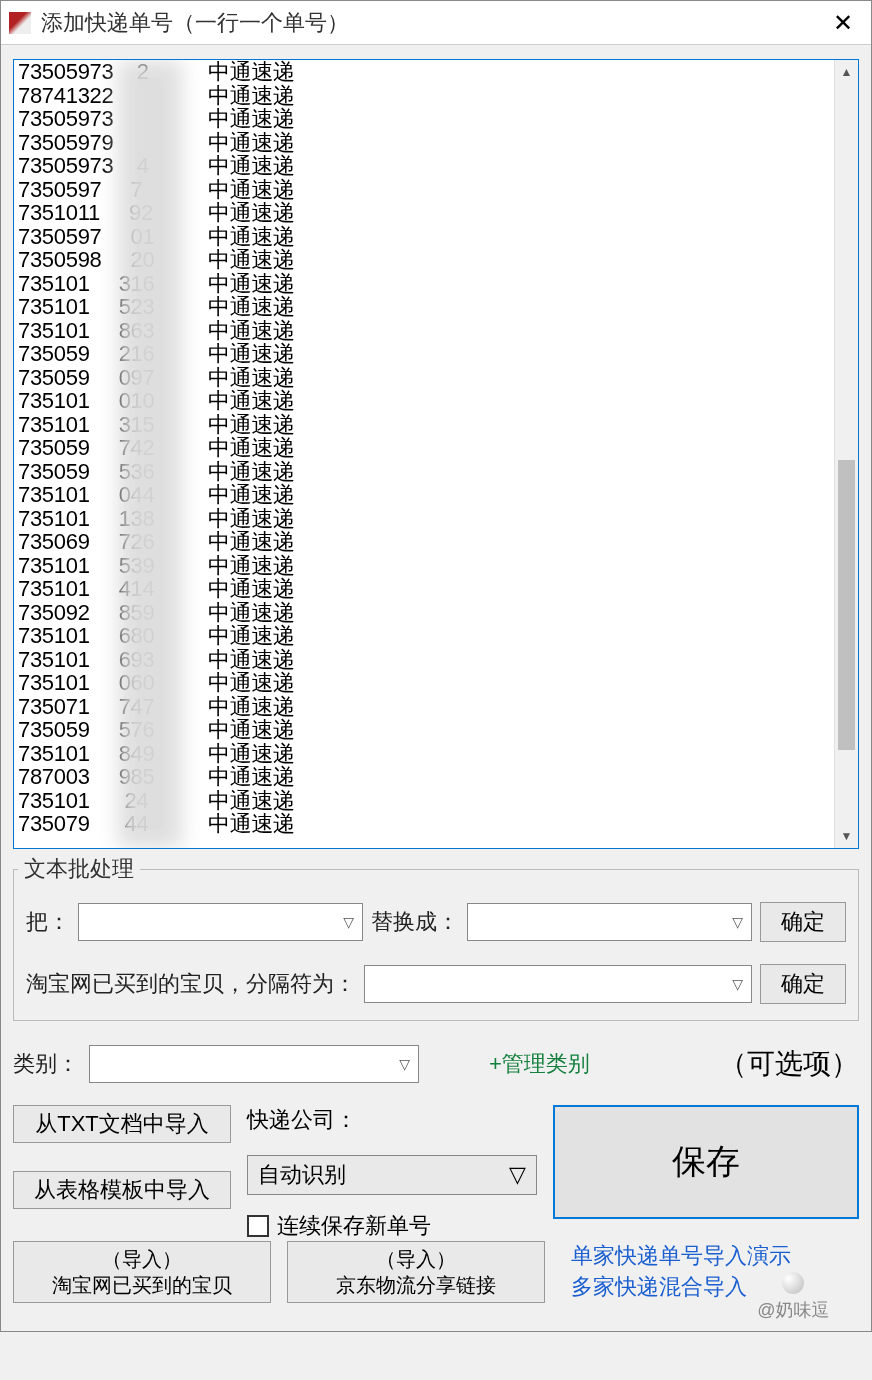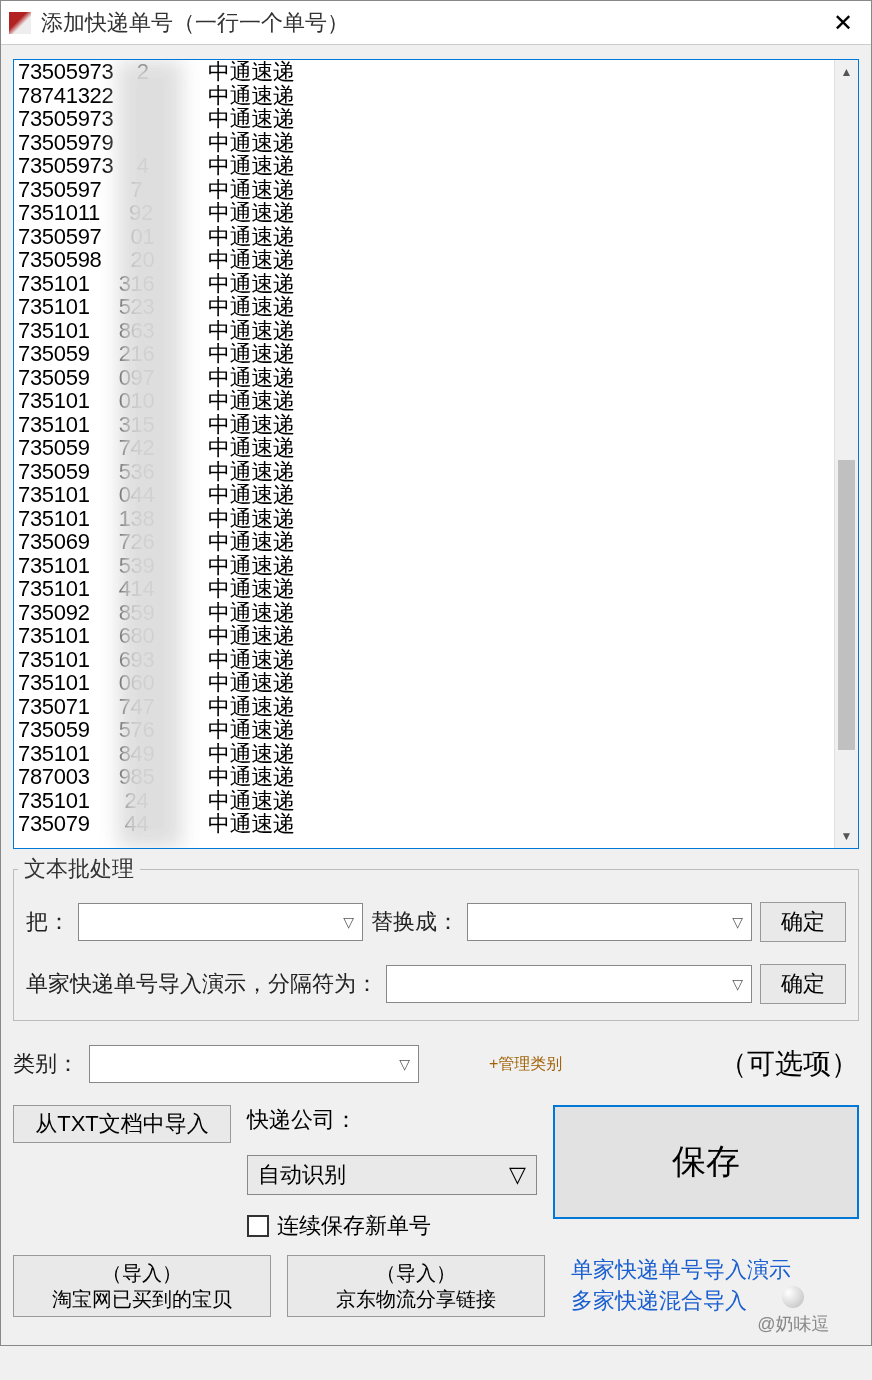--- a/index.html
+++ b/index.html
@@ -134,21 +134,21 @@
     padding: 0 6px;
     cursor: pointer;
   }
 
   .category-row {
     display: flex;
     align-items: center;
     margin-top: 24px;
     gap: 10px;
   }
-  .link-blue { font-size: 16px; color: #a16207; cursor: pointer; }
+  .link-blue { font-size: 22px; color: #15803d; cursor: pointer; }
   .optional { font-size: 28px; color: #000000; }
 
   .bottom-grid {
     margin-top: 22px;
     display: grid;
     grid-template-columns: 218px 290px 1fr;
     column-gap: 16px;
     align-items: start;
   }
   .import-btn {
@@ -180,21 +180,21 @@
   .save-btn {
     height: 114px;
     background: #e2e2e2;
     border: 2px solid #0078d7;
     font-size: 34px; font-weight: 400;
     display: flex; align-items: center; justify-content: center;
     cursor: pointer;
   }
 
   .last-row {
-    margin-top: 14px;
+    margin-top: 0;
     display: flex;
     gap: 16px;
     align-items: flex-start;
   }
   .big-import-btn {
     width: 258px;
     height: 62px;
     background: #e9e9e9;
     border: 1px solid #999;
     font-size: 20px;
@@ -256,21 +256,21 @@
         </div>
         <span class="lbl">替换成：</span>
         <div class="combo" style="flex:1">
           <span></span>
             <span class="arrow">▽</span>
         </div>
         <div class="btn" style="width:86px">确定</div>
       </div>
 
       <div class="row-flex" style="margin-top:22px">
-        <span class="lbl">单家快递单号导入演示，分隔符为：</span>
+        <span class="lbl">淘宝网已买到的宝贝，分隔符为：</span>
         <div class="combo" style="flex:1">
           <span></span>
             <span class="arrow">▽</span>
         </div>
         <div class="btn" style="width:86px">确定</div>
       </div>
     </div>
 
     <div class="category-row">
       <span class="lbl">类别：</span>
@@ -280,20 +280,21 @@
       </div>
       <span style="width:50px"></span>
       <span class="link-blue">+管理类别</span>
       <span style="flex:1"></span>
       <span class="optional">（可选项）</span>
     </div>
 
     <div class="bottom-grid">
       <div>
         <div class="import-btn import-txt">从TXT文档中导入</div>
+        <div class="import-btn">从表格模板中导入</div>
       </div>
       <div>
         <div class="company-label">快递公司：</div>
         <div class="company-combo">
           <span>自动识别</span>
           <span class="arrow">▽</span>
         </div>
         <div class="checkbox-row">
           <div class="checkbox"></div>
           <span>连续保存新单号</span>

